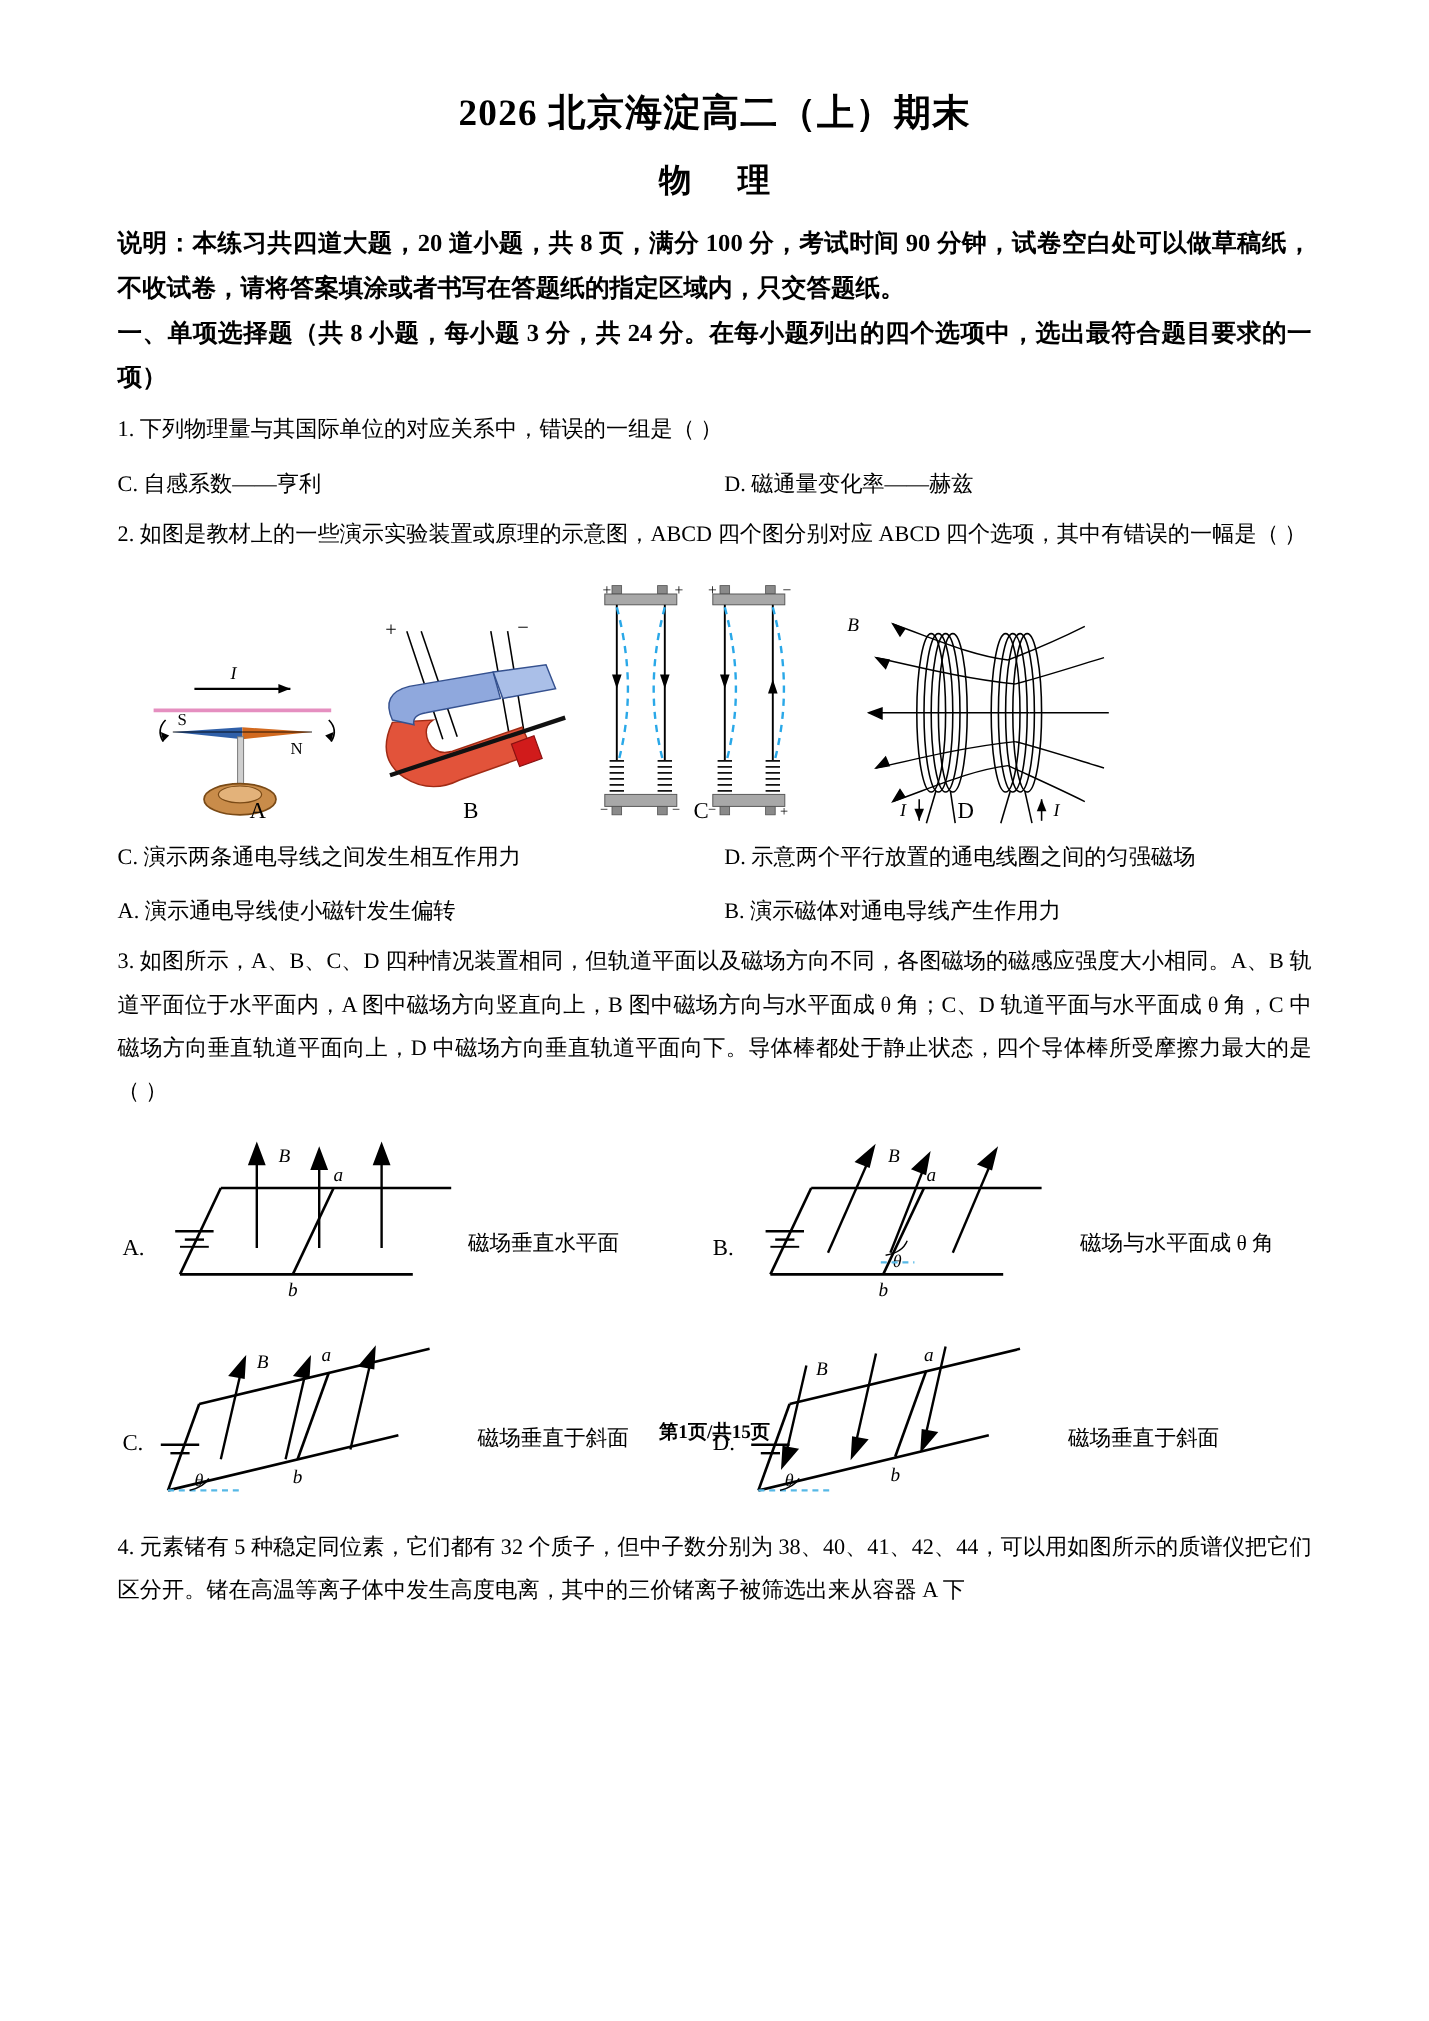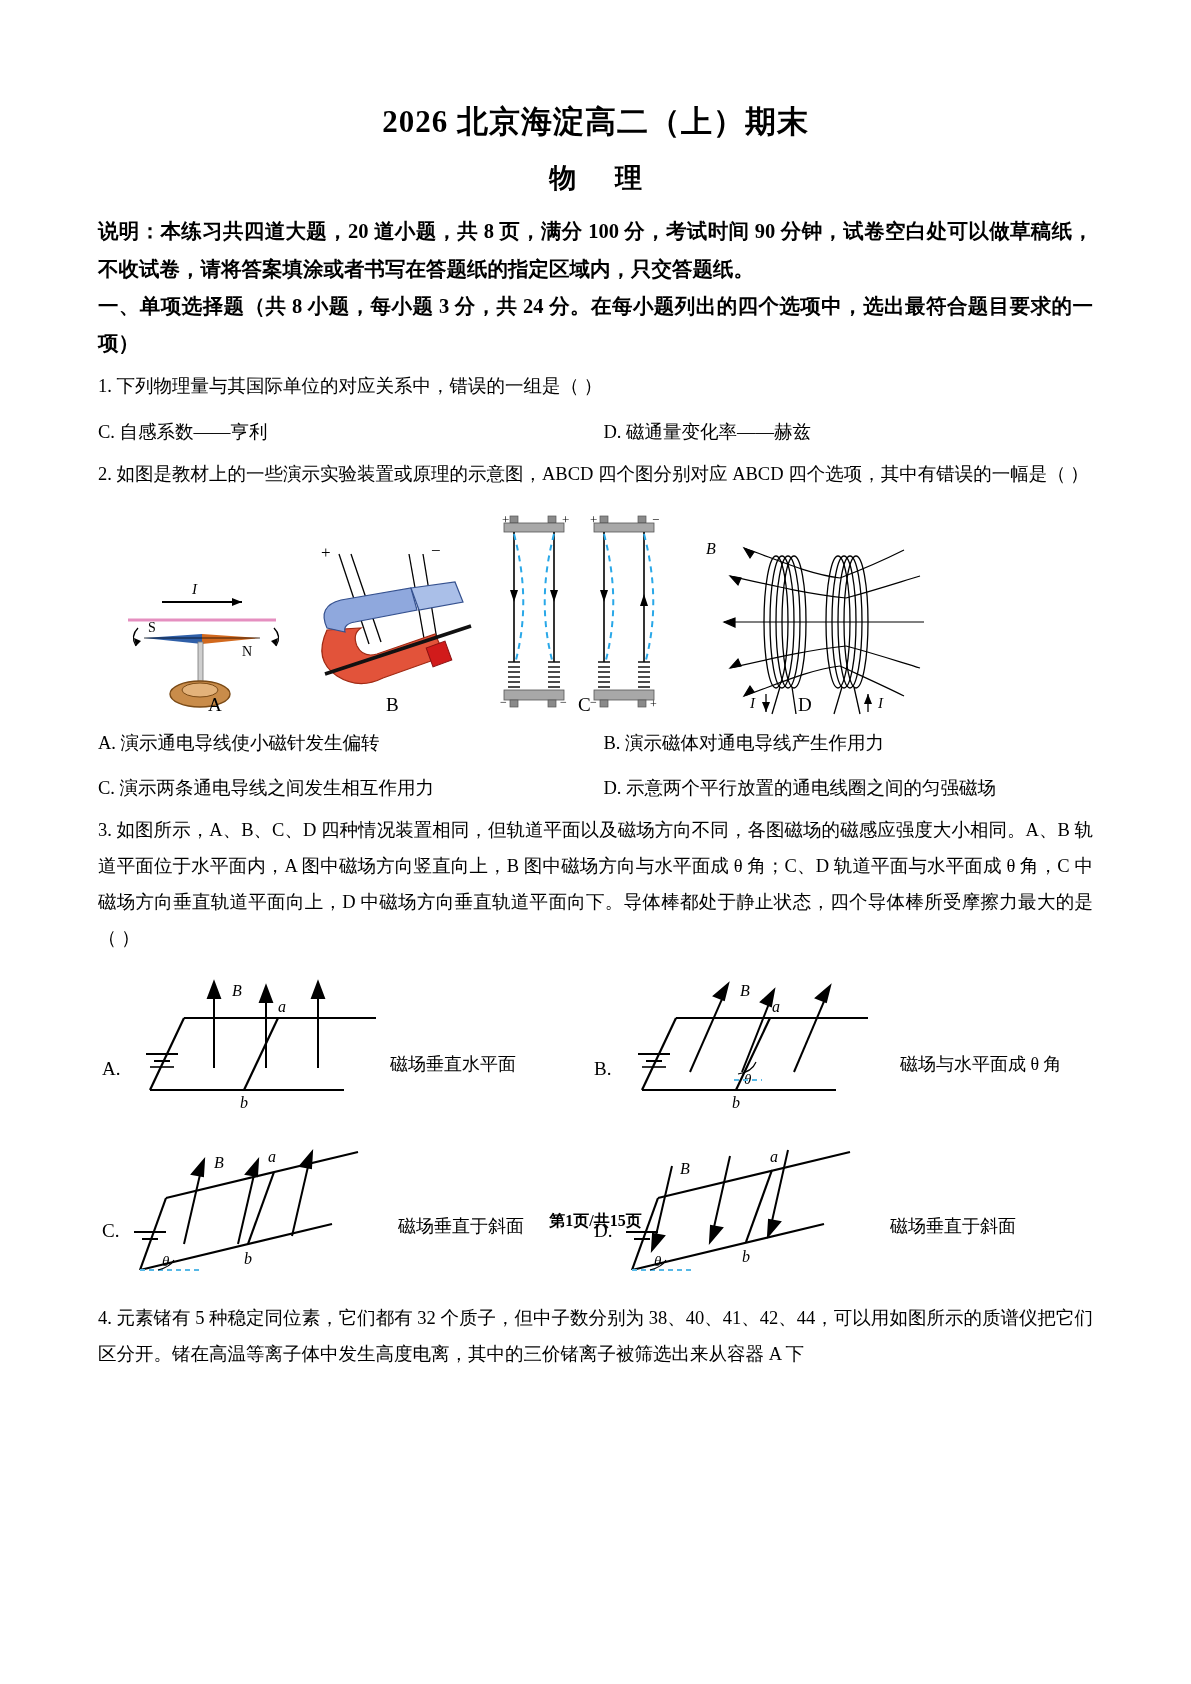--- a/index.html
+++ b/index.html
@@ -16,21 +16,20 @@
     color: #000;
     overflow: hidden;
   }
   .page {
     position: absolute;
     left: 0; top: 0;
     width: 1191px;
     height: 1232px;
     box-sizing: border-box;
     padding: 0 98px;
-    margin-top: 28px;
   }
 
   
   .doc-title {
     text-align: center;
     font-size: 31px;
     font-weight: 700;
     letter-spacing: 1px;
     margin: 74px 0 0 0;
     line-height: 1.3;
@@ -308,26 +307,26 @@
 
     <div class="fig2-labels" style="position:absolute;left:0;bottom:-4px;width:100%;">
       <span style="left:110px;">A</span>
       <span style="left:288px;">B</span>
       <span style="left:480px;">C</span>
       <span style="left:700px;">D</span>
     </div>
   </div>
 
   <div class="opt-row">
+    <div class="opt">C. 演示两条通电导线之间发生相互作用力</div>
+    <div class="opt second">D. 示意两个平行放置的通电线圈之间的匀强磁场</div>
+  </div>
+  <div class="opt-row">
     <div class="opt">A. 演示通电导线使小磁针发生偏转</div>
     <div class="opt second">B. 演示磁体对通电导线产生作用力</div>
-  </div>
-  <div class="opt-row">
-    <div class="opt">C. 演示两条通电导线之间发生相互作用力</div>
-    <div class="opt second">D. 示意两个平行放置的通电线圈之间的匀强磁场</div>
   </div>
 
   <p class="qtext">3. 如图所示，A、B、C、D 四种情况装置相同，但轨道平面以及磁场方向不同，各图磁场的磁感应强度大小相同。A、B 轨道平面位于水平面内，A 图中磁场方向竖直向上，B 图中磁场方向与水平面成 θ 角；C、D 轨道平面与水平面成 θ 角，C 中磁场方向垂直轨道平面向上，D 中磁场方向垂直轨道平面向下。导体棒都处于静止状态，四个导体棒所受摩擦力最大的是（      ）</p>
 
   <div class="fig3">
 
     <div class="cell" style="left:0px; top:8px;">
       <span class="lab" style="left:4px; top:88px;">A.</span>
       <svg width="300" height="150" viewBox="0 0 300 150" style="position:absolute;left:30px;top:0;">
 

